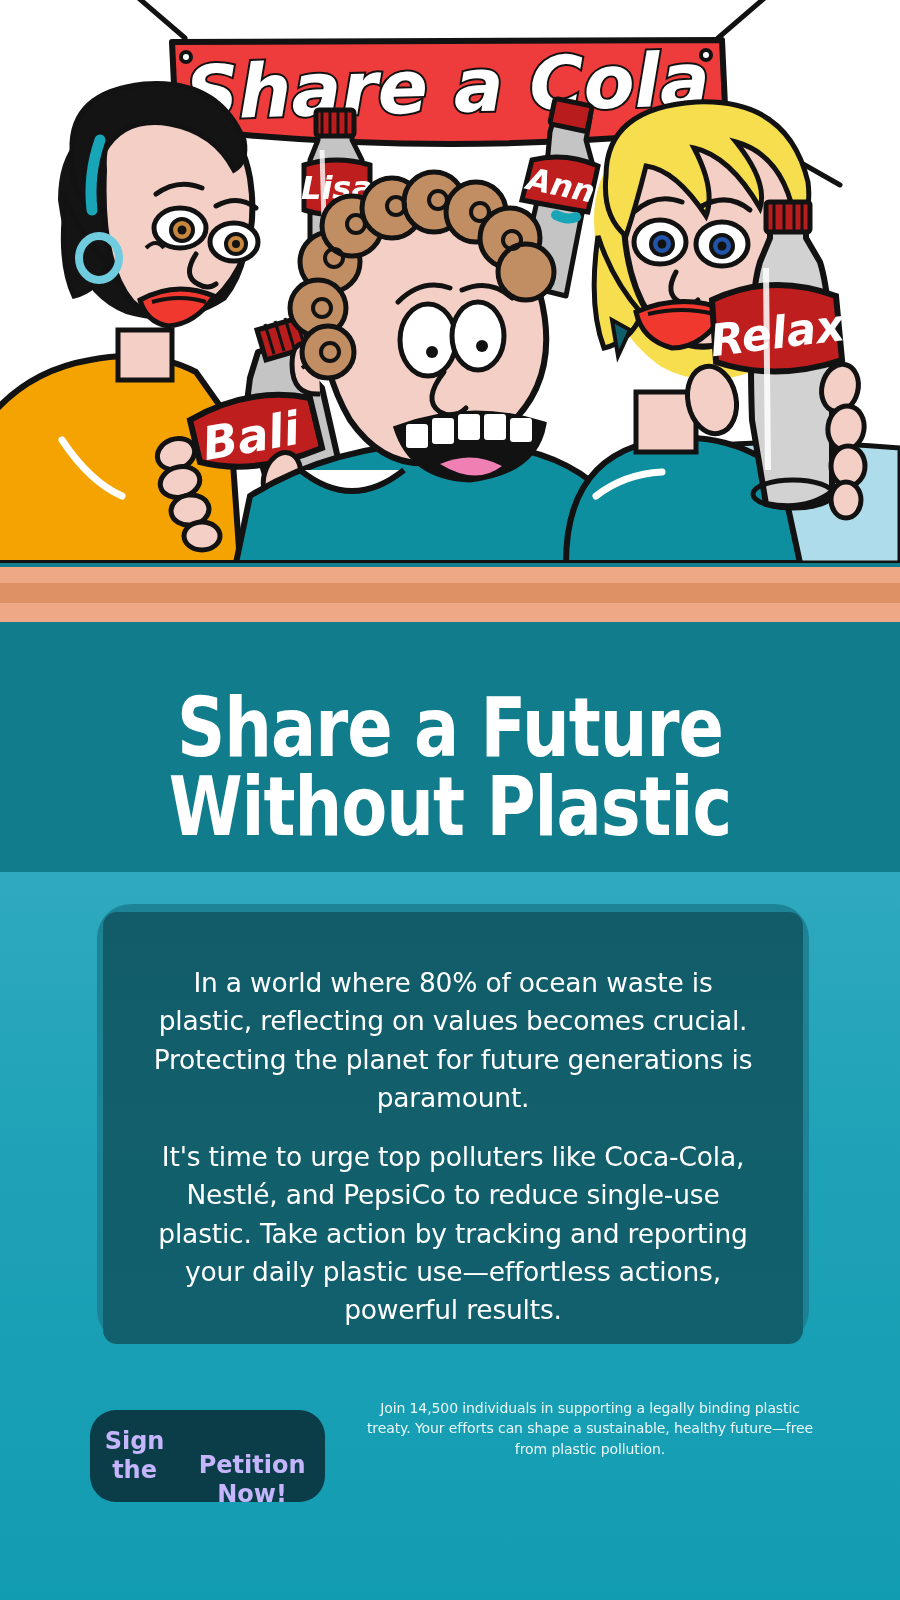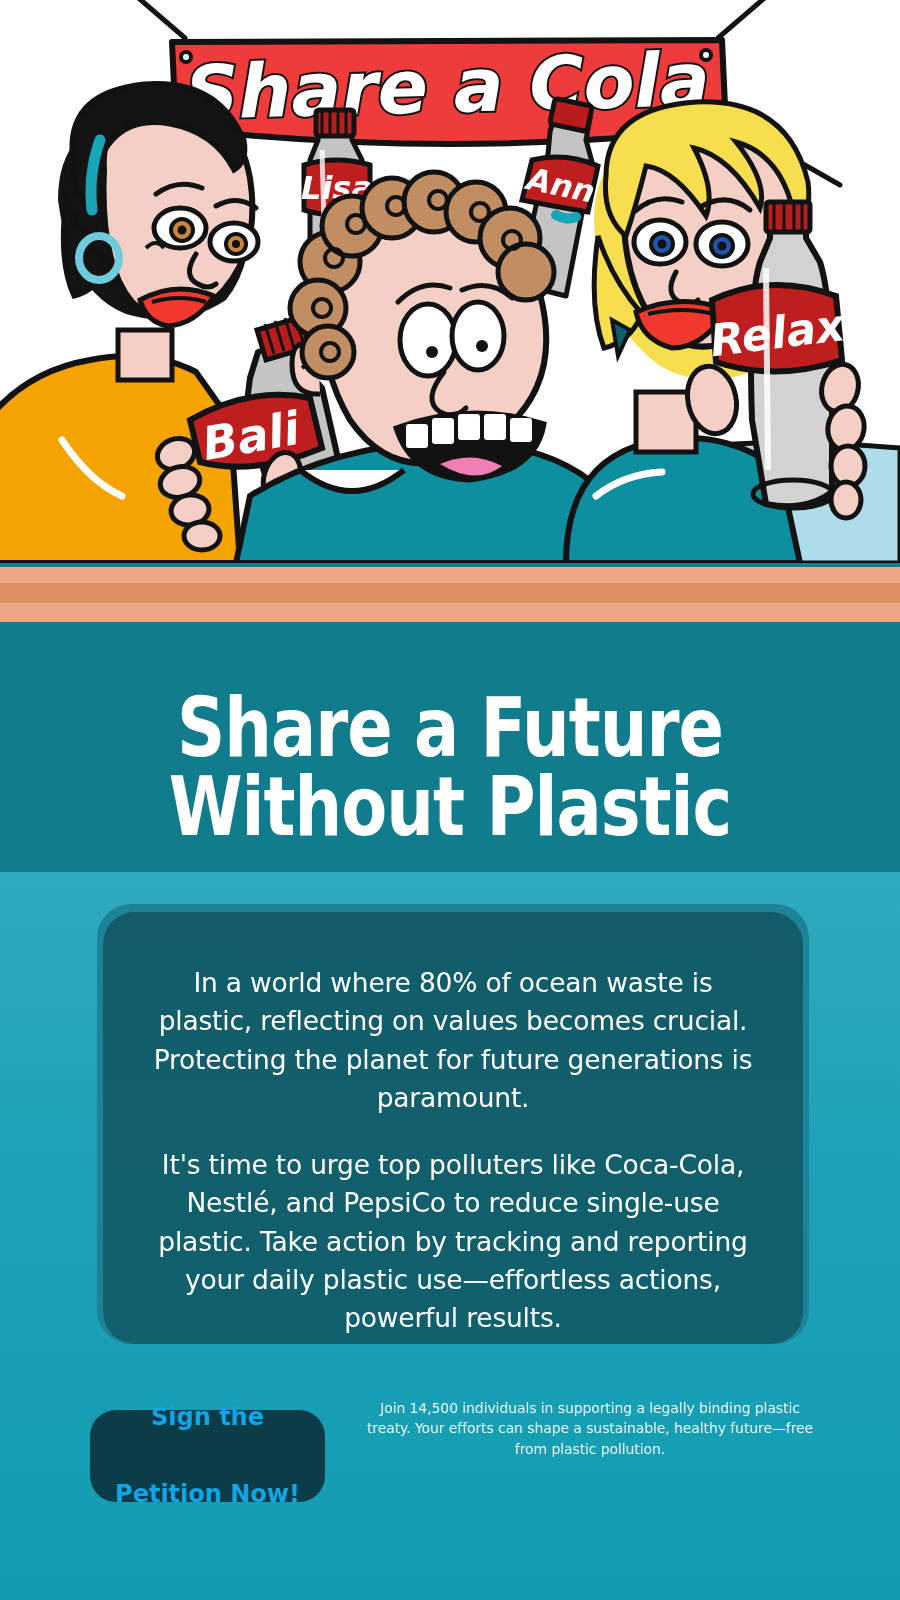--- a/index.html
+++ b/index.html
@@ -55,52 +55,52 @@
   
   .card-wrap {
     position:absolute; left:97px; top:32px; width:712px; height:440px;
     background:#1c8296;
     border-radius:34px;
     opacity:0.95;
   }
   .card {
     position:absolute; left:103px; top:40px; width:700px; height:432px;
     background:linear-gradient(180deg,#125c69 0%, #135f6c 50%, #11606d 100%);
-    border-radius:32px;
+    border-radius:14px;
     padding:52px 40px 30px 40px;
   }
   .card p {
     color:#ffffff;
     font-size:26.5px;
     line-height:1.45;
     text-align:center;
     font-family:"DejaVu Sans", sans-serif;
     font-weight:400;
     letter-spacing:-0.2px;
   }
-  .card p + p { margin-top:28px; }
+  .card p + p { margin-top:20px; }
 
   
   .cta-row {
     position:absolute; left:0; top:510px; width:900px; height:170px;
   }
   .cta-btn {
     position:absolute; left:90px; top:28px;
     width:235px; height:92px;
     background:#0a3d48;
     border-radius:26px;
     border:none;
-    color:#0ea5e9;
+    color:#c4b5fd;
     font-family:"DejaVu Sans", sans-serif;
     font-weight:700;
     font-size:24px;
     line-height:1.2;
     text-align:center;
     cursor:pointer;
-    display:flex; flex-direction:column;
+    display:flex; flex-direction:row;
     align-items:center; justify-content:center;
     letter-spacing:0px;
   }
   .cta-btn .b2 { display:block;margin-top:48px; }
   .cta-note {
     position:absolute; left:360px; top:16px; width:460px;
     color:#eaf7fa;
     font-family:"DejaVu Sans", sans-serif;
     font-size:14px;
     line-height:1.45;

